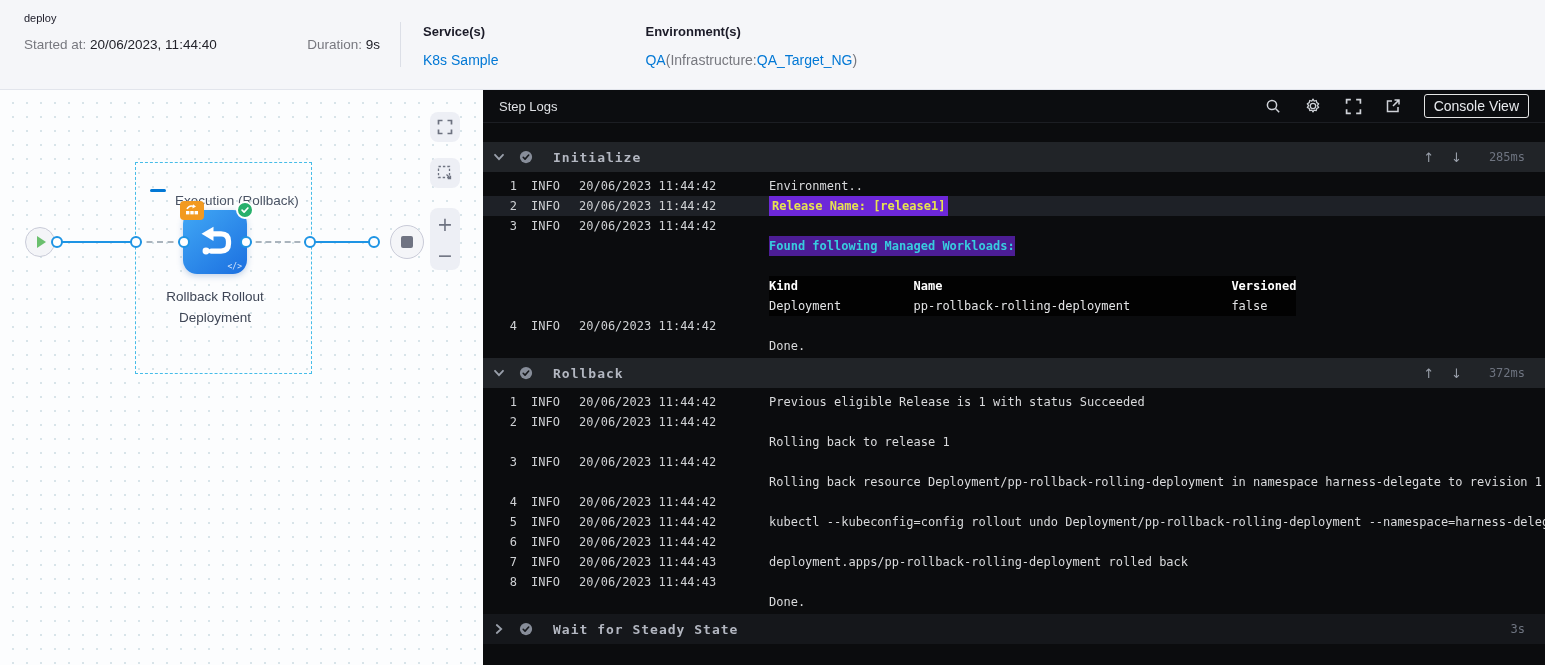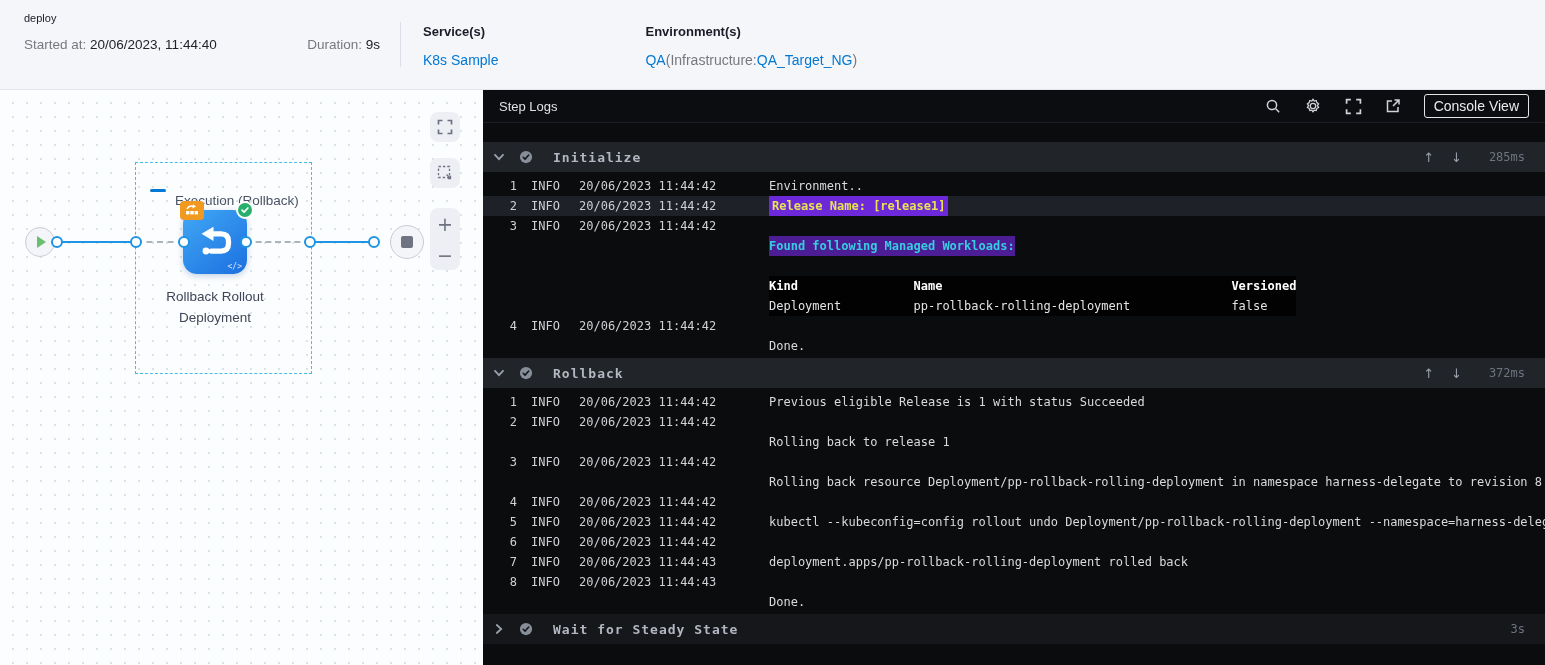--- a/index.html
+++ b/index.html
@@ -279,21 +279,21 @@
             <span class="lsh-arrow">↑</span>
             <span class="lsh-arrow">↓</span>
             <span class="lsh-duration">372ms</span>
           </span>
         </div>
         <div class="log-rows">
           <div class="log-row"><span class="log-num">1</span><span class="log-level">INFO</span><span class="log-time">20/06/2023 11:44:42</span><span class="log-msg">Previous eligible Release is 1 with status Succeeded</span></div>
           <div class="log-row"><span class="log-num">2</span><span class="log-level">INFO</span><span class="log-time">20/06/2023 11:44:42</span><span class="log-msg"></span></div>
           <div class="log-row"><span class="log-num"></span><span class="log-level"></span><span class="log-time"></span><span class="log-msg">Rolling back to release 1</span></div>
           <div class="log-row"><span class="log-num">3</span><span class="log-level">INFO</span><span class="log-time">20/06/2023 11:44:42</span><span class="log-msg"></span></div>
-          <div class="log-row"><span class="log-num"></span><span class="log-level"></span><span class="log-time"></span><span class="log-msg">Rolling back resource Deployment/pp-rollback-rolling-deployment in namespace harness-delegate to revision 8</span></div>
+          <div class="log-row"><span class="log-num"></span><span class="log-level"></span><span class="log-time"></span><span class="log-msg">Rolling back resource Deployment/pp-rollback-rolling-deployment in namespace harness-delegate to revision 1</span></div>
           <div class="log-row"><span class="log-num">4</span><span class="log-level">INFO</span><span class="log-time">20/06/2023 11:44:42</span><span class="log-msg"></span></div>
           <div class="log-row"><span class="log-num">5</span><span class="log-level">INFO</span><span class="log-time">20/06/2023 11:44:42</span><span class="log-msg">kubectl --kubeconfig=config rollout undo Deployment/pp-rollback-rolling-deployment --namespace=harness-delegate</span></div>
           <div class="log-row"><span class="log-num">6</span><span class="log-level">INFO</span><span class="log-time">20/06/2023 11:44:42</span><span class="log-msg"></span></div>
           <div class="log-row"><span class="log-num">7</span><span class="log-level">INFO</span><span class="log-time">20/06/2023 11:44:43</span><span class="log-msg">deployment.apps/pp-rollback-rolling-deployment rolled back</span></div>
           <div class="log-row"><span class="log-num">8</span><span class="log-level">INFO</span><span class="log-time">20/06/2023 11:44:43</span><span class="log-msg"></span></div>
           <div class="log-row"><span class="log-num"></span><span class="log-level"></span><span class="log-time"></span><span class="log-msg">Done.</span></div>
         </div>
         <div class="log-section-header collapsed">
           <span class="lsh-chevron">
             <svg width="12" height="12" viewBox="0 0 12 12" stroke="currentColor" stroke-width="1.8" fill="none" stroke-linecap="round">

